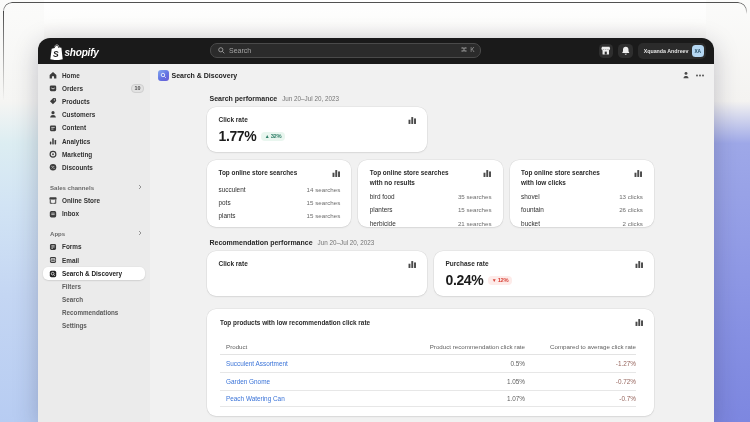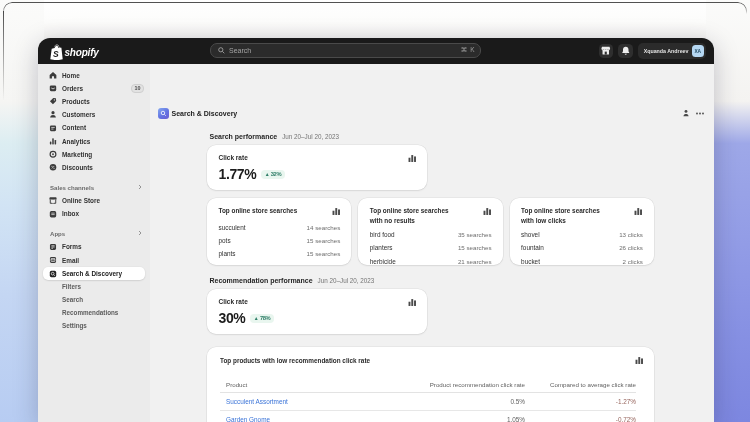--- a/index.html
+++ b/index.html
@@ -59,21 +59,21 @@
   color:#e3e3e3; font-size:5.3px; font-weight:600;
 }
 .avatar {
   width:12.5px; height:12.5px; border-radius:3.5px; background:#b5d7f2;
   color:#1f4860; font-size:4.8px; font-weight:700;
   display:flex; align-items:center; justify-content:center;
 }
 
 .winbody { position:absolute; left:0; top:26px; width:100%; height:358px; display:flex; }
 .sidebar { width:112px; background:#ebebeb; padding-top:4.5px; flex-shrink:0; }
-.main { flex:1; background:#f1f1f1; position:relative;margin-top:38px; }
+.main { flex:1; background:#f1f1f1; position:relative; }
 
 .nav-item {
   height:13.2px; display:flex; align-items:center; padding:0 6px 0 11px;
   font-size:6.4px; font-weight:600; color:#313131;
 }
 .nav-item .ic { width:8px; height:8px; margin-right:5px; display:flex; align-items:center; justify-content:center; flex-shrink:0; }
 .nav-item .ic svg { display:block; }
 .nav-badge {
   margin-left:auto; font-size:5.4px; font-weight:600; color:#4a4a4a;
   background:#e2e2e2; border:0.5px solid #cfcfcf; border-radius:4px; padding:0.5px 2.5px;
@@ -399,21 +399,31 @@
             </div>
           </div>
         </div>
         <div class="sechead" style="margin-top:12px;">
             <span class="h">Recommendation performance</span>
             <span class="d">Jun 20–Jul 20, 2023</span>
           </div>
         <div class="row2">
           <div class="card mcard">
             <div class="lab">Click rate</div>
-            <div class="num">30%<span class="badge up"><span class="ar">▲</span>78%</span></div>
+            <span class="chicon">
+                <svg width="8.5" height="8.5" viewBox="0 0 8 8">
+                  <rect x="0.5" y="3.5" width="1.8" height="4" fill="#4a4a4a"></rect>
+                  <rect x="3.1" y="1" width="1.8" height="6.5" fill="#4a4a4a"></rect>
+                  <rect x="5.7" y="2.3" width="1.8" height="5.2" fill="#4a4a4a"></rect>
+                </svg>
+              </span>
+          </div>
+          <div class="card mcard">
+            <div class="lab">Purchase rate</div>
+            <div class="num">0.24%<span class="badge dn"><span class="ar">▼</span>12%</span></div>
             <span class="chicon">
                 <svg width="8.5" height="8.5" viewBox="0 0 8 8">
                   <rect x="0.5" y="3.5" width="1.8" height="4" fill="#4a4a4a"></rect>
                   <rect x="3.1" y="1" width="1.8" height="6.5" fill="#4a4a4a"></rect>
                   <rect x="5.7" y="2.3" width="1.8" height="5.2" fill="#4a4a4a"></rect>
                 </svg>
               </span>
           </div>
         </div>
         <div class="card tcard">

